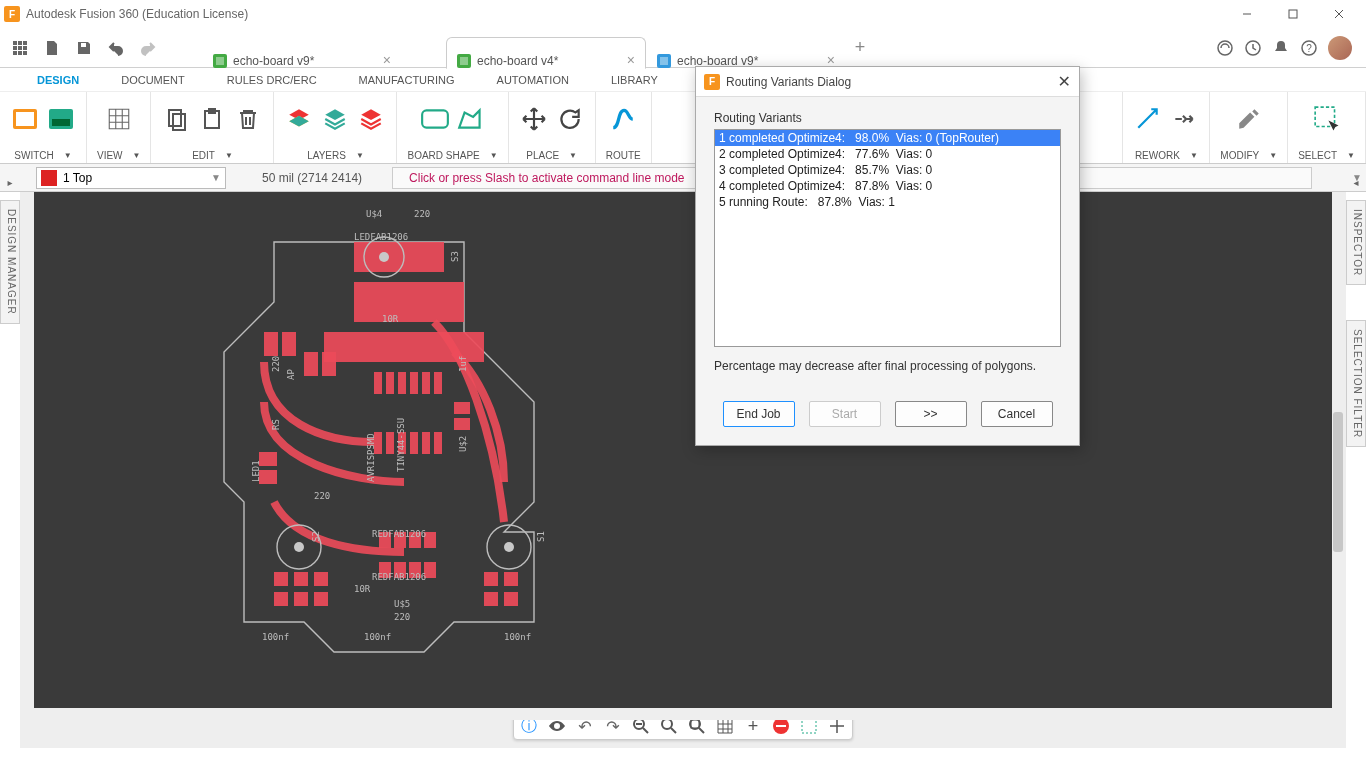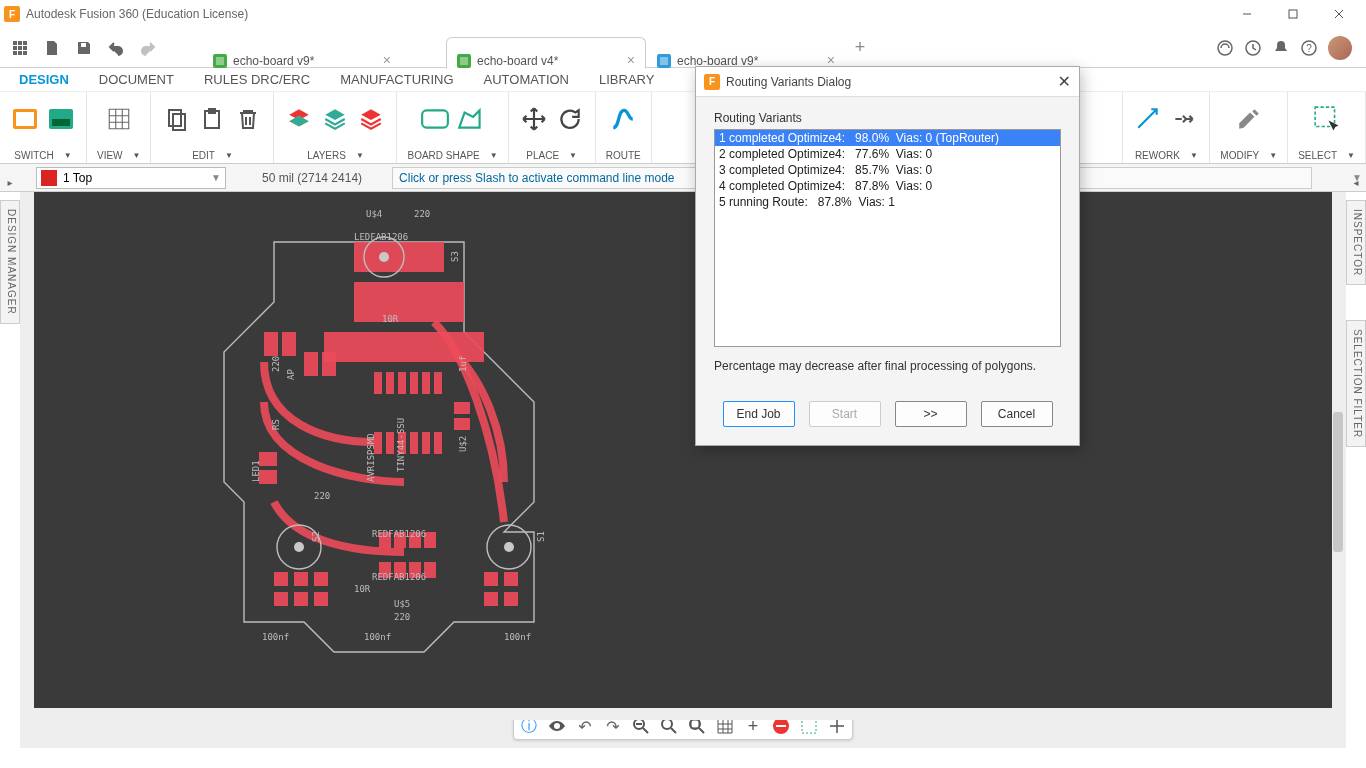--- a/index.html
+++ b/index.html
@@ -20,38 +20,38 @@
 .doc-tabs { flex:1; display:flex; align-items:flex-end; height:40px; margin-left:40px; }
 .doc-tab { height:32px; min-width:200px; display:flex; align-items:flex-end; padding:0 10px; font-size:12px; color:#555; border:1px solid transparent; border-bottom:none; gap:6px; position:relative; }
 .doc-tab.active { background:#fff; border:1px solid #ccc; border-bottom:1px solid #fff; border-radius:6px 6px 0 0; top:1px;margin-left:44px; }
 .doc-tab .tab-ico { width:14px; height:14px; }
 .doc-tab .tab-close { margin-left:auto; color:#999; font-size:14px; }
 .qb-right { display:flex; align-items:center; gap:10px; padding-right:8px; }
 .qb-right .ico { width:18px; height:18px; display:flex; align-items:center; justify-content:center; color:#666; }
 .avatar { width:24px; height:24px; border-radius:50%; background:linear-gradient(135deg,#c97,#a65); }
 
 
-.menurow { height:24px; display:flex; align-items:center; font-size:13px; color:#555; padding-left:19px; gap:30px; border-bottom:1px solid #eee; }
+.menurow { height:24px; display:flex; align-items:center; font-size:11px; color:#555; padding-left:37px; gap:42px; border-bottom:1px solid #eee; }
 .menurow .mitem.active { color:#0696d7; font-weight:600; }
 
 
 .ribbon { height:72px; display:flex; align-items:stretch; background:#fff; border-bottom:1px solid #ccc; }
 .rgroup { display:flex; flex-direction:column; align-items:center; justify-content:space-between; padding:4px 10px 2px 10px; border-right:1px solid #e5e5e5; position:relative; }
 .rgroup .icons { display:flex; align-items:center; gap:6px; height:46px; }
 .rgroup .icons .ribn { width:30px; height:30px; display:flex; align-items:center; justify-content:center; }
 .rgroup-label { font-size:10px; color:#555; display:flex; align-items:center; gap:10px; }
 .rgroup-label .caret { font-size:8px; }
 
 
 .secbar { height:28px; background:#f5f5f5; border-bottom:1px solid #ccc; display:flex; align-items:center; font-size:12px; }
 .layer-sel { height:22px; width:190px; border:1px solid #bbb; background:#fff; margin:0 6px 0 36px; display:flex; align-items:center; padding:0 4px; gap:6px; }
 .layer-sel .swatch { width:16px; height:16px; background:#d22; }
 .layer-sel .dd { margin-left:auto; color:#888; font-size:10px; }
 .coord { color:#555; margin-left:30px; }
-.cmdline { flex:1; margin-left:30px; height:22px; border:1px solid #ccc; background:#fafafa; color:#0369a1; padding:0 6px; display:flex; align-items:center; margin-right:36px; }
+.cmdline { flex:1; margin-left:30px; height:22px; border:1px solid #ccc; background:#fafafa; color:#be185d; padding:0 16px; display:flex; align-items:center; margin-right:36px; }
 .sec-caret { width:18px; color:#888; font-size:10px; text-align:center; }
 
 
 .side-tab { position:absolute; top:200px; width:20px; background:#f3f3f3; border:1px solid #ccc; font-size:10px; color:#666; writing-mode:vertical-rl; text-align:center; padding:8px 2px; letter-spacing:1px; }
 .side-left { left:0; }
 .side-right1 { right:0; top:200px; }
 .side-right2 { right:0; top:320px; }
 .side-arrow { position:absolute; top:175px; width:14px; height:14px; font-size:10px; color:#666; display:flex; align-items:center; justify-content:center; }
 
 

